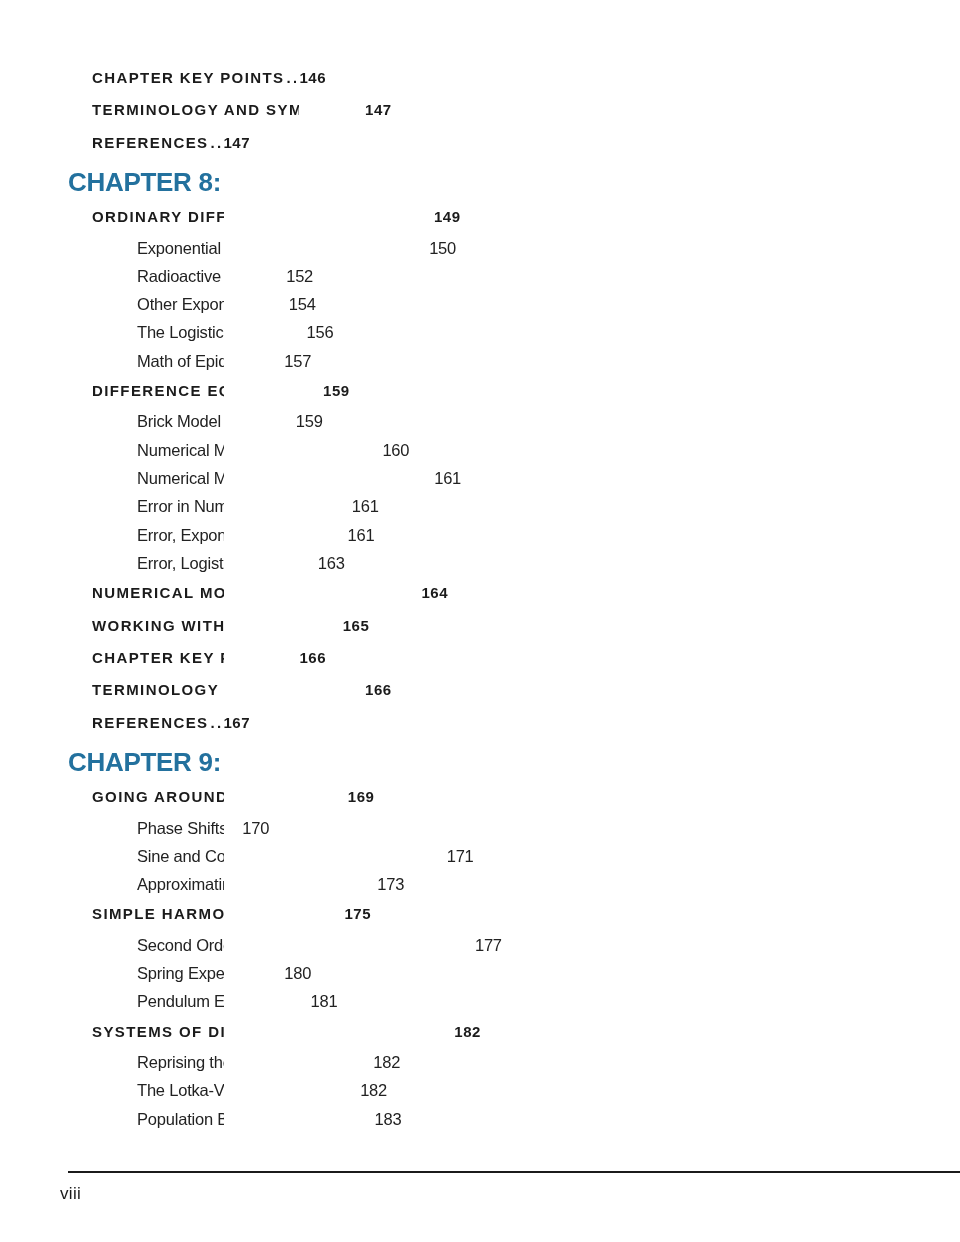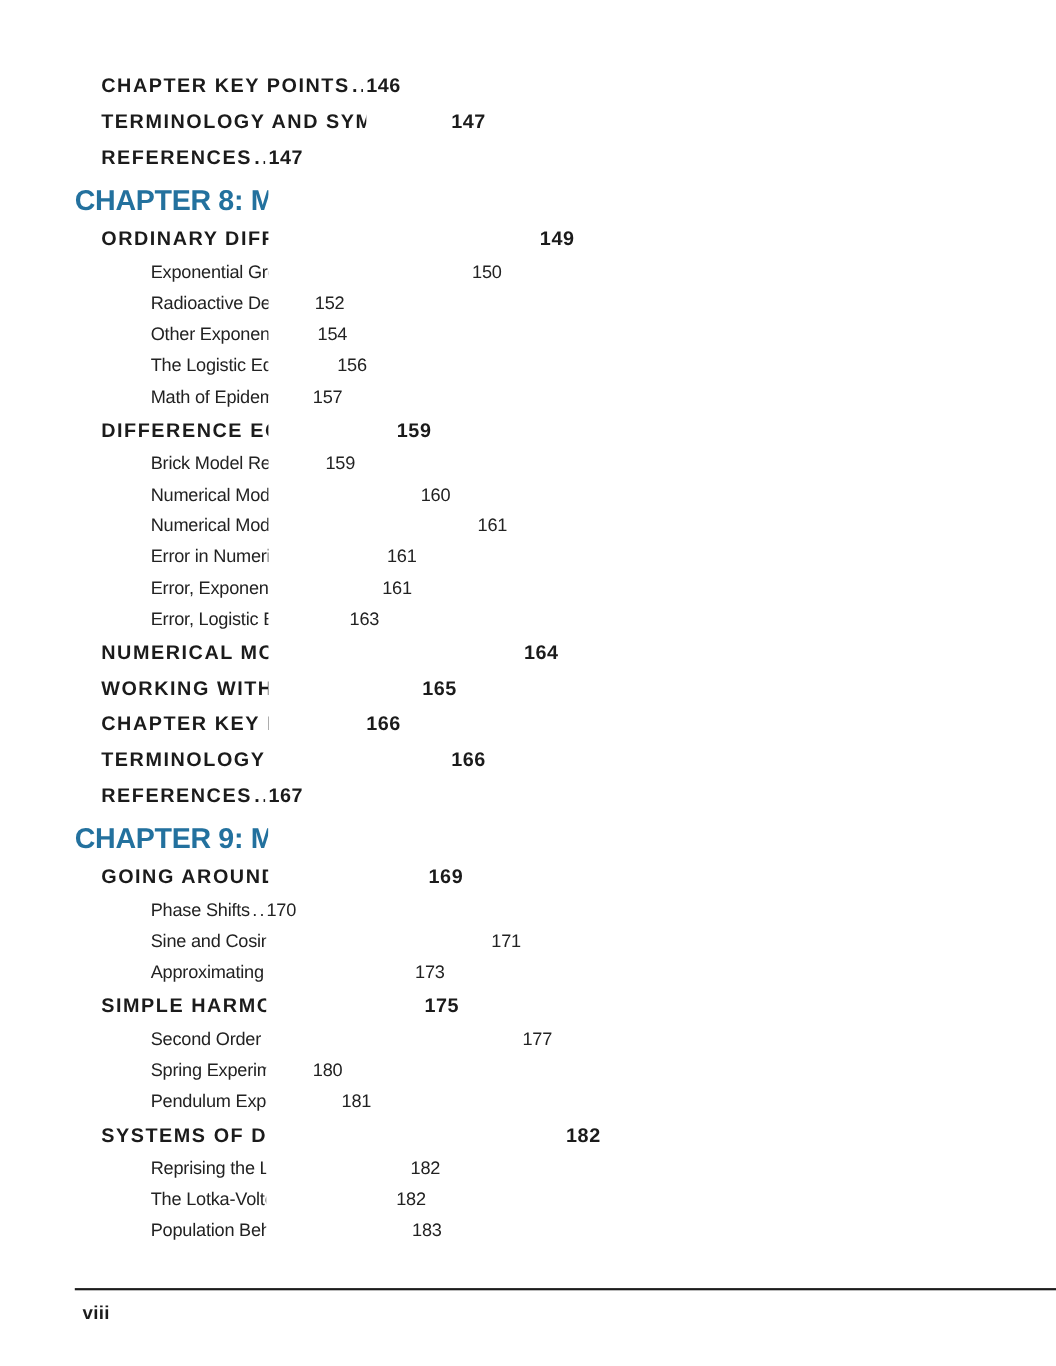--- a/index.html
+++ b/index.html
@@ -36,21 +36,21 @@
   }
   .row .leader::after {
     content: "..................................................................................................................................................................................................";
     letter-spacing: 2.1px;
   }
   .row .page { flex: 0 0 auto; }
 
   .row.section {
     line-height: 32.4px;
     height: 32.4px;
-    font-size: 18px;
+    font-size: 15px;
     font-weight: 700;
     letter-spacing: 1.4px;
     padding-left: 24px;
   }
   .row.section .leader::after { font-weight: 700; letter-spacing: 2.4px; }
   .row.section .page { letter-spacing: 0.5px; }
 
   .row.sub {
     line-height: 28.3px;
     height: 28.3px;
@@ -76,23 +76,23 @@
   .footer-rule {
     position: absolute;
     top: 1171px;
     left: 68px;
     right: 0;
     border-top: 2px solid #1b1b1b;
   }
   .footer-page {
     position: absolute;
     top: 1184px;
-    left: 75px;
+    left: 60px;
     font-size: 17px;
-    font-weight: 700;
+    font-weight: 400;
     letter-spacing: 0.3px;
   }
 </style>
 </head>
 <body>
 
 <div class="page">
   <div class="toc" id="toc-entries">
       <div class="row section">
         <span class="label">CHAPTER KEY POINTS</span>

